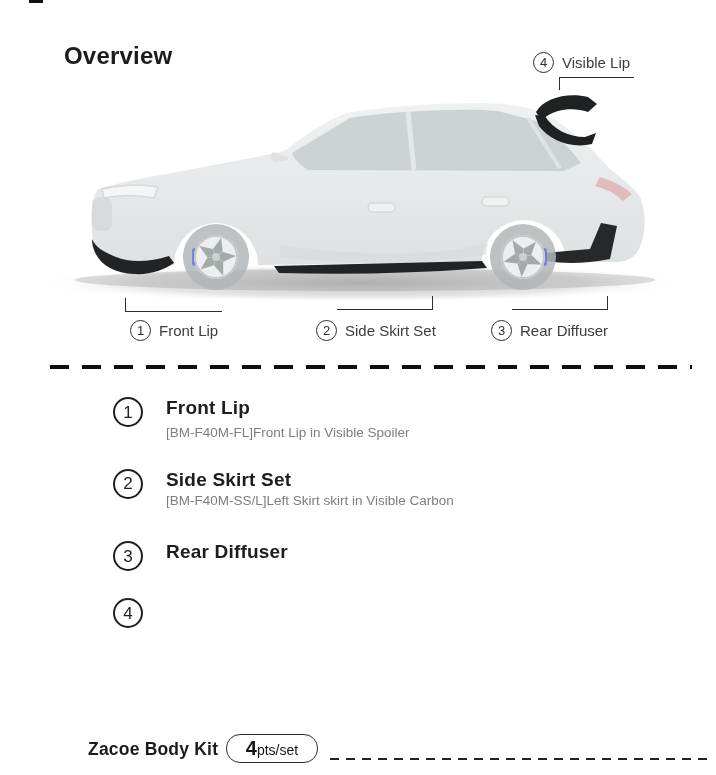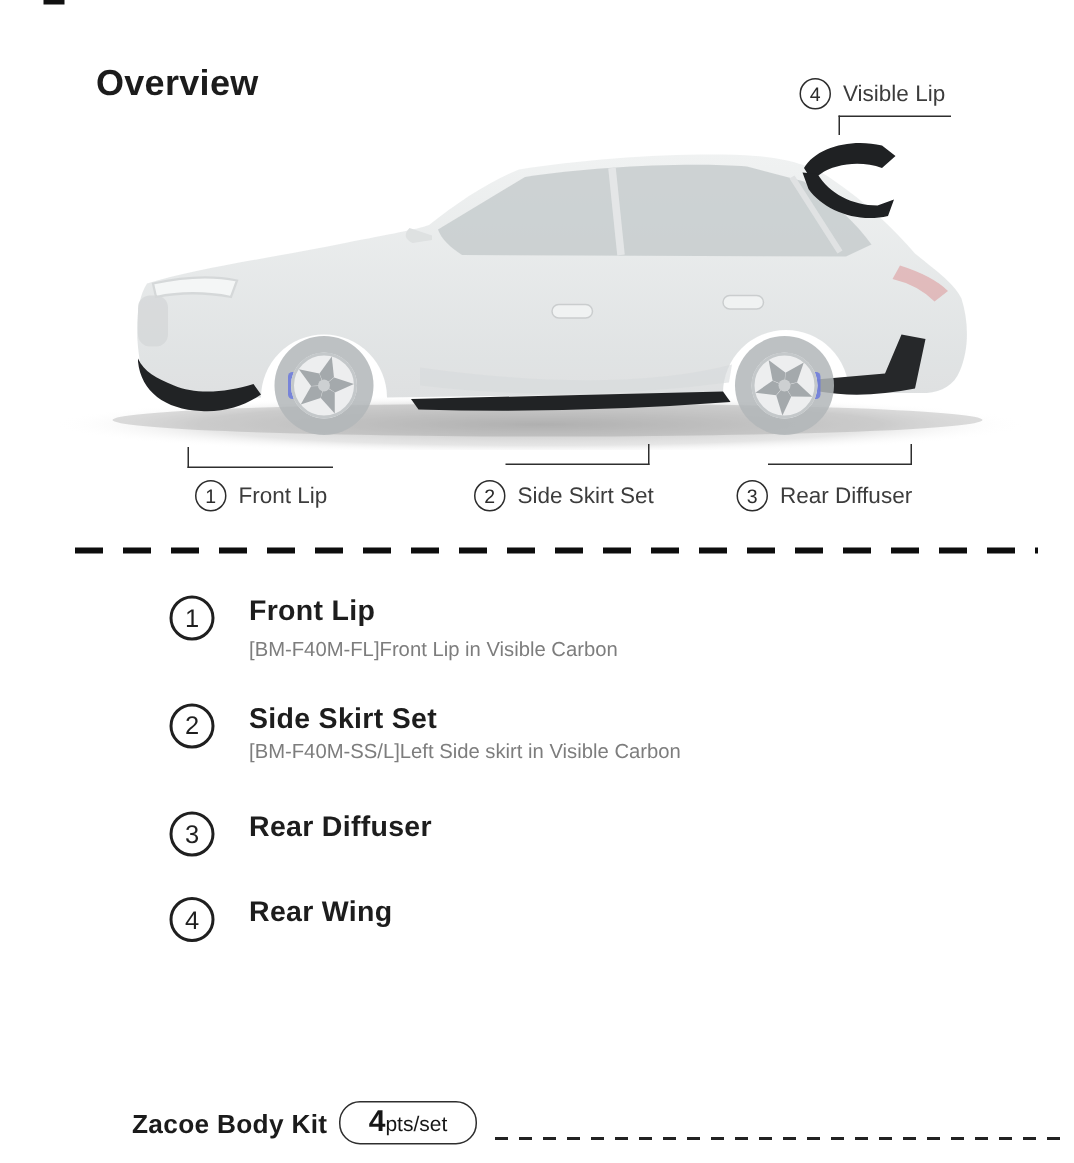--- a/index.html
+++ b/index.html
@@ -157,43 +157,42 @@
 </div>
 
 <div class="abs divider"></div>
 
 <div class="abs parts">
 
   <div class="part">
     <span class="num-lg">1</span>
     <div>
       <h3 class="part-name">Front Lip</h3>
-      <div class="part-sub">[BM-F40M-FL]Front Lip in Visible Carbon</div>
+      <div class="part-sub">[BM-F40M-FL]Front Lip in Visible Spoiler</div>
     </div>
   </div>
 
   <div class="part tall">
     <span class="num-lg">2</span>
     <div>
       <h3 class="part-name">Side Skirt Set</h3>
-      <div class="part-sub" style="margin-top:1px;">[BM-F40M-SS/L]Left Side skirt in Visible Carbon</div>
+      <div class="part-sub" style="margin-top:1px;">[BM-F40M-SS/L]Left Skirt skirt in Visible Carbon</div>
     </div>
   </div>
 
   <div class="part">
     <span class="num-lg">3</span>
     <div>
       <h3 class="part-name">Rear Diffuser</h3>
     </div>
   </div>
 
   <div class="part">
     <span class="num-lg">4</span>
     <div>
-      <h3 class="part-name">Rear Wing</h3>
     </div>
   </div>
 
 </div>
 
 <div class="abs kit-label">Zacoe Body Kit</div>
 <div class="abs kit-badge">
   <span class="big">4</span>
     <span class="small">pts/set</span>
 </div>

